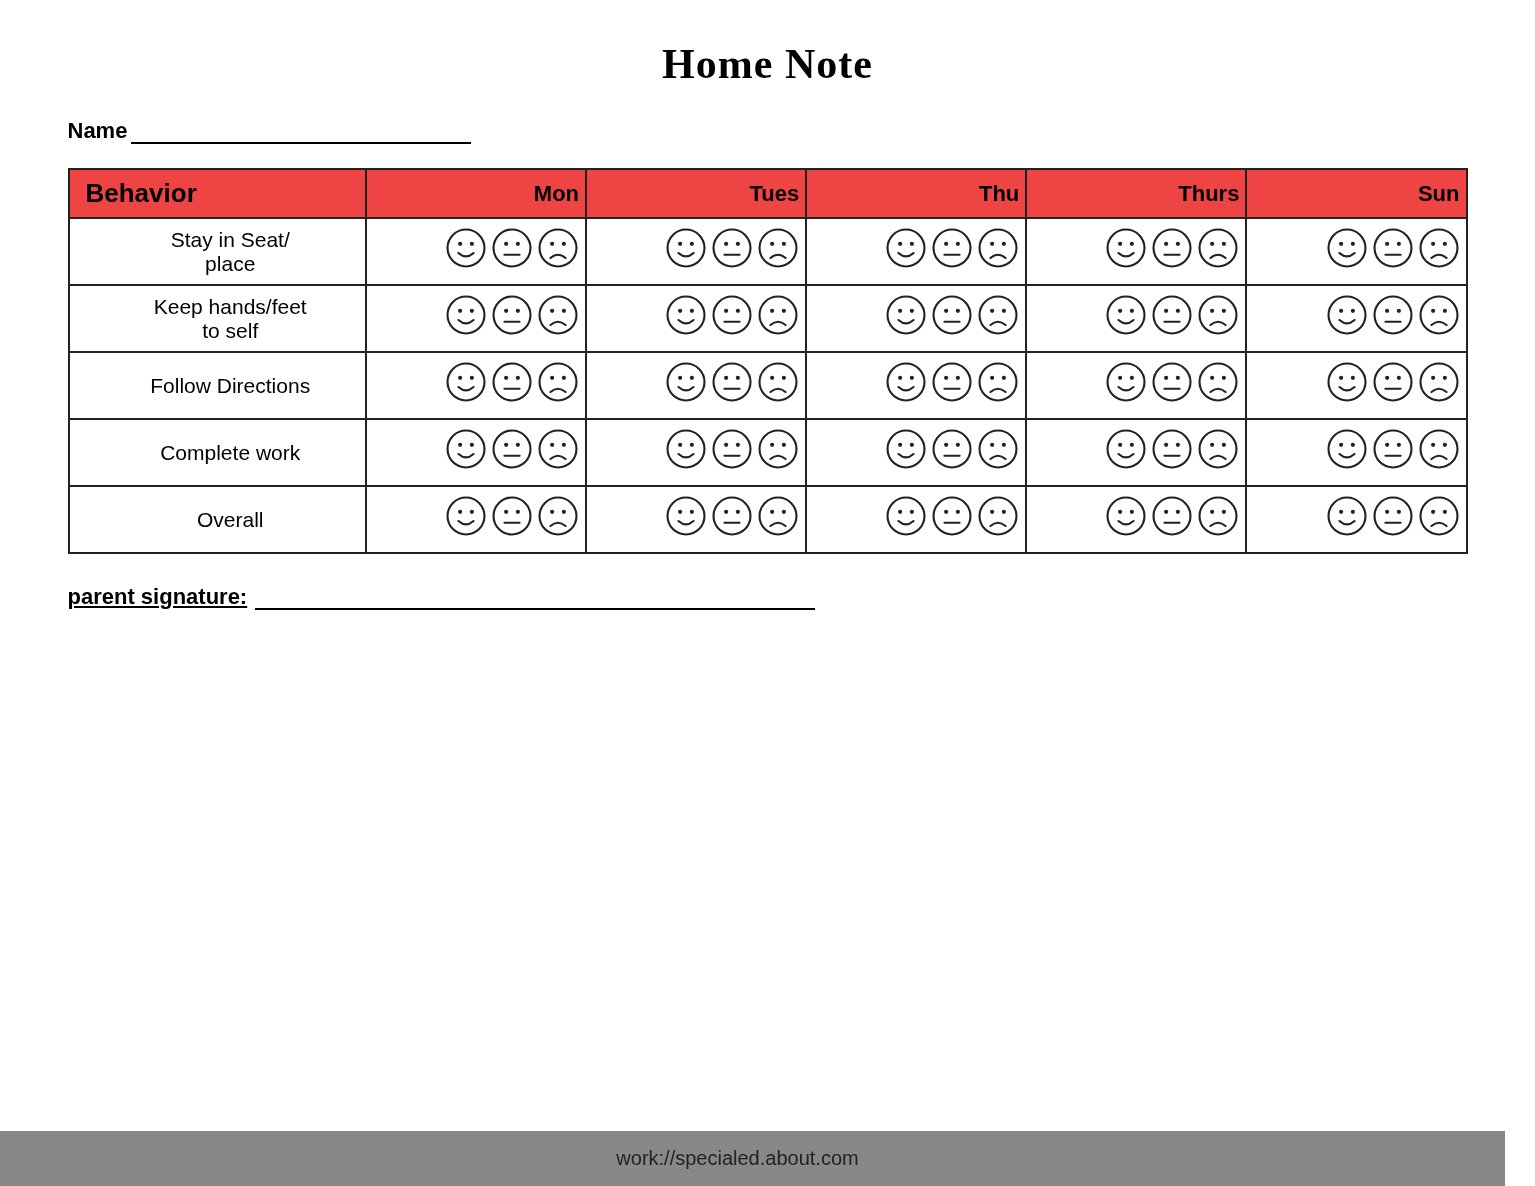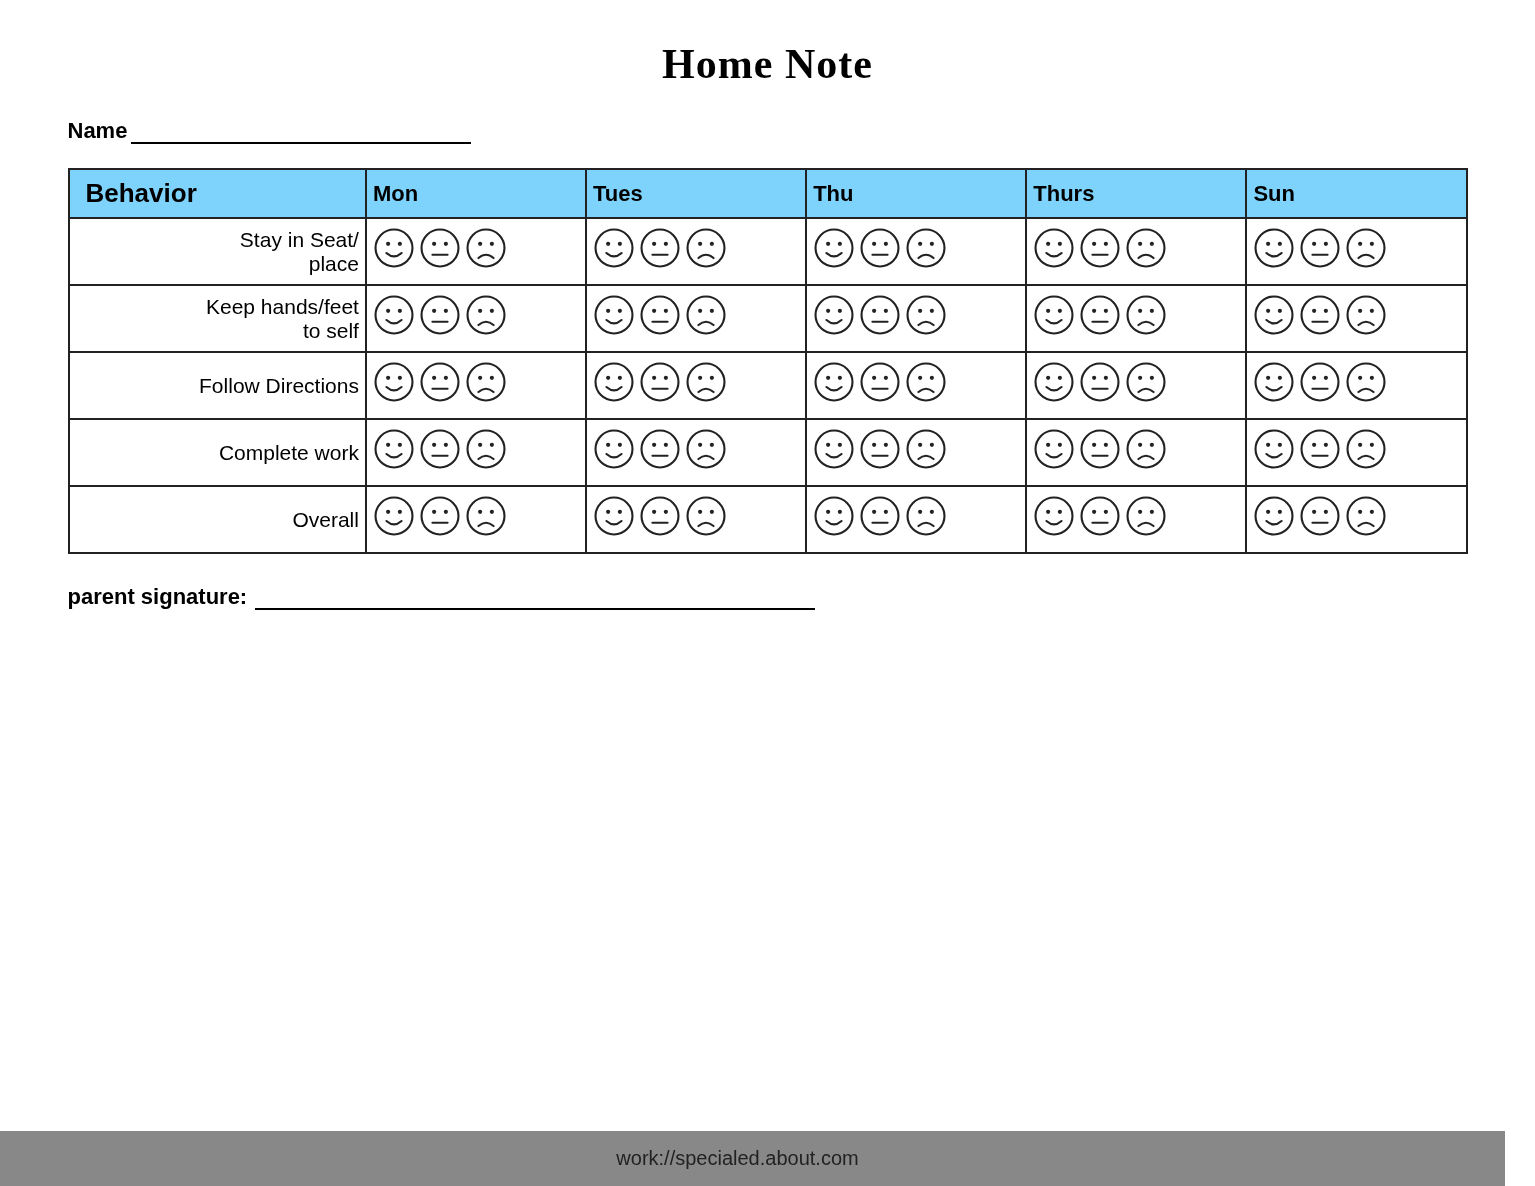--- a/index.html
+++ b/index.html
@@ -61,37 +61,37 @@
       align-items: flex-end;
     }
     table {
       width: 100%;
       border-collapse: collapse;
       border: 2.5px solid #222;
       margin-bottom: 30px;
     }
     th, td {
       border: 2px solid #222;
-      text-align: left;
+      text-align: right;
       vertical-align: middle;
       padding: 8px 6px;
     }
     th {
       font-size: 22px;
       font-weight: bold;
-      background: #7dd3fc;
+      background: #ef4444;
     }
     th.behavior-header {
       text-align: left;
       padding-left: 16px;
       font-size: 26px;
       font-weight: 900;
     }
     td.behavior-cell {
-      text-align: right;
+      text-align: center;
       padding-left: 32px;
       font-size: 21px;
       font-weight: normal;
       min-width: 200px;
     }
     td.behavior-cell.notes-cell {
       font-weight: bold;
       font-size: 24px;
       vertical-align: top;
       padding-top: 18px;
@@ -110,20 +110,21 @@
       justify-content: center;
       align-items: center;
     }
     .footer-sig {
       font-size: 22px;
       font-weight: bold;
       margin-bottom: 4px;
       display: flex;
       align-items: flex-end;
       gap: 8px;
+      text-decoration: underline;
     }
     .sig-line {
       display: inline-block;
       border-bottom: 2px solid #000;
       min-width: 560px;
       height: 26px;
     }
     .footer-bar {
       width: 1535px;
       margin-left: -60px;

